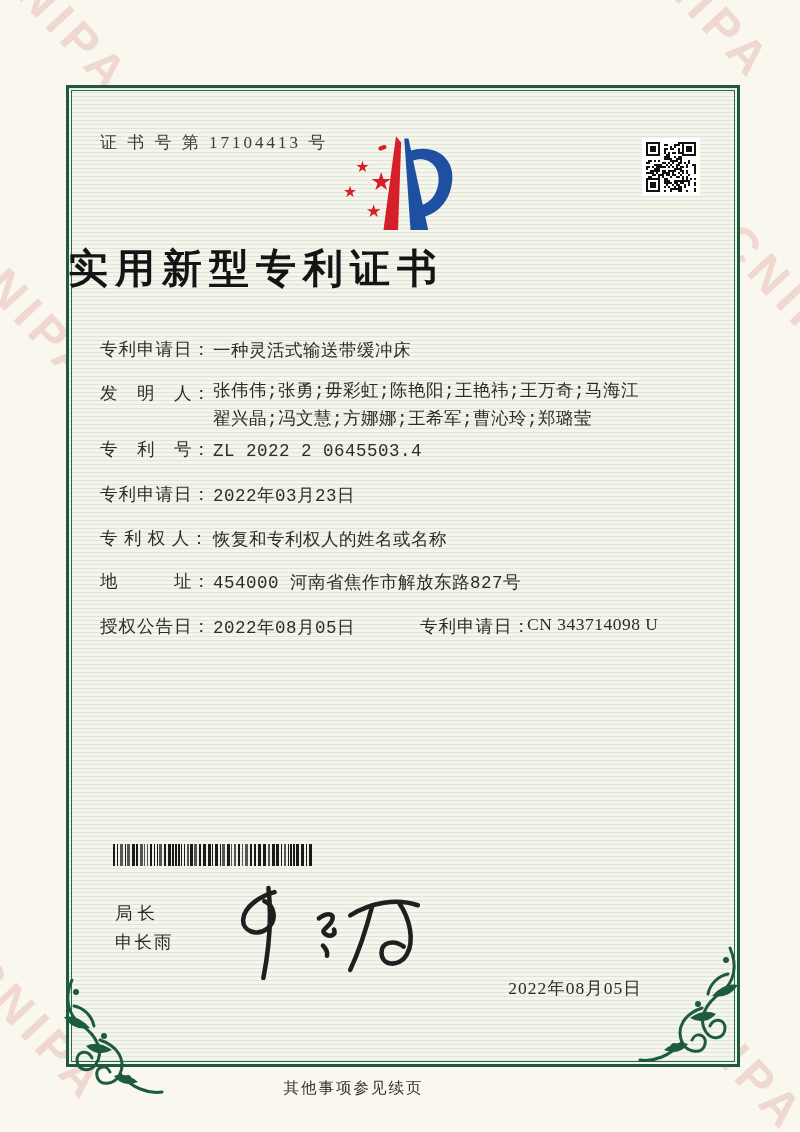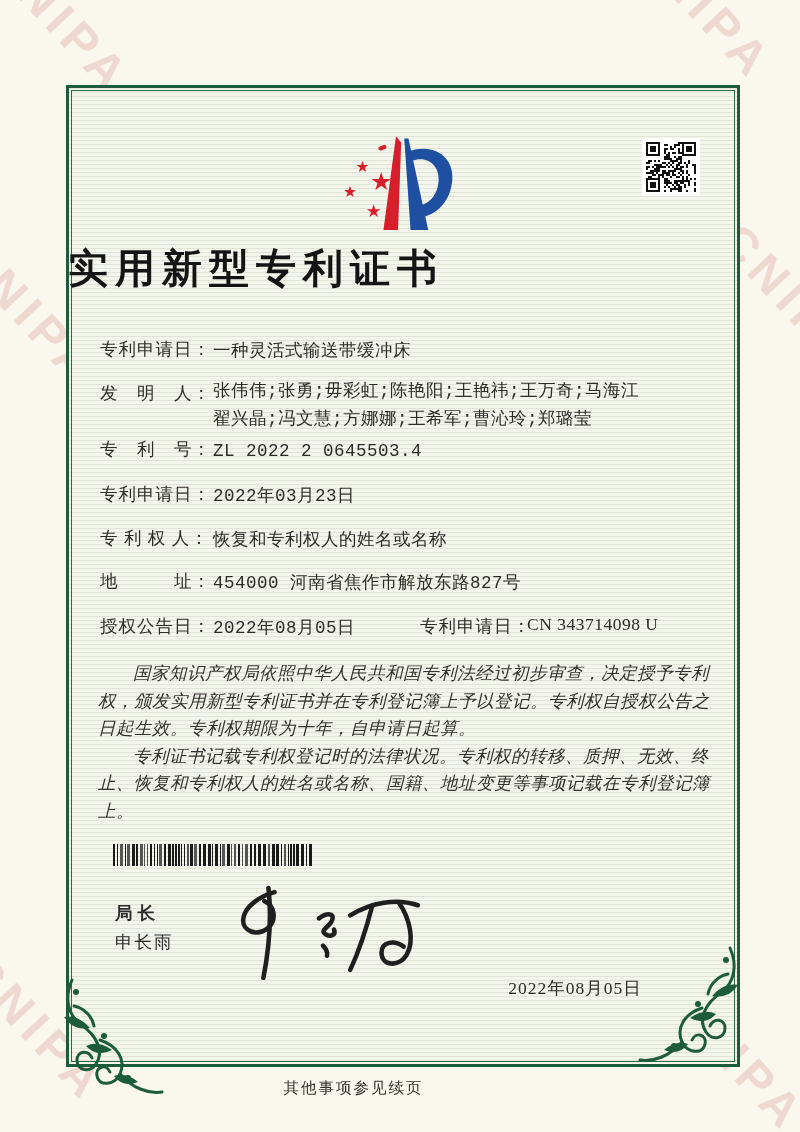--- a/index.html
+++ b/index.html
@@ -65,21 +65,21 @@
   .body-text{
     position:absolute;left:98px;top:660px;width:612px;
     font-size:17.5px;line-height:27.5px;color:#33312d;
     font-style:italic;letter-spacing:0.5px;
   }
   .body-text p{margin:0;text-indent:2em;}
   .barcode{position:absolute;left:113px;top:844px;}
   .signer-title{
     position:absolute;left:115px;top:901px;
     font-family:"Liberation Sans","DejaVu Sans",sans-serif;
-    font-size:17.5px;letter-spacing:5px;color:#2c2c2c;font-weight:bold;
+    font-size:17.5px;letter-spacing:5px;color:#2c2c2c;
   }
   .signer-name{
     position:absolute;left:115px;top:930px;
     font-family:Liberation Sans, sans-serif;
     font-size:17.5px;letter-spacing:2px;color:#2c2c2c;
   }
   .signature{position:absolute;left:222px;top:884px;}
   .issue-date{
     position:absolute;left:455px;top:976px;width:240px;text-align:center;
     font-size:17.5px;letter-spacing:1px;color:#2e2c29;
@@ -143,20 +143,21 @@
       <path d="M 52,72 q 14,-10 26,-4 q -11,12 -26,4 Z"></path>
       <path d="M 26,104 q 12,-10 24,-6 q -9,12 -24,6 Z"></path>
       <circle cx="88" cy="14" r="3"></circle>
       <circle cx="60" cy="58" r="3"></circle>
       <circle cx="36" cy="100" r="3"></circle>
     </g>
   </svg>
 
   <div class="content">
 
+    <div class="cert-number">证 书 号 第 17104413 号</div>
 
     <svg class="logo" width="126" height="104" viewBox="0 0 120 100">
       <g fill="#d71f2b">
         <rect x="42" y="17" width="8" height="4" rx="2" transform="rotate(-20 46 19)"></rect>
         <text x="20" y="42" font-size="15" font-family="'DejaVu Sans',sans-serif">★</text>
         <text x="34" y="60" font-size="24" font-family="'DejaVu Sans',sans-serif">★</text>
         <text x="8" y="66" font-size="15" font-family="'DejaVu Sans',sans-serif">★</text>
         <text x="30" y="86" font-size="17" font-family="'DejaVu Sans',sans-serif">★</text>
         <polygon points="59,8 64,14 61,98 47,98"></polygon>
       </g>
@@ -406,24 +407,20 @@
       <span class="field-value">454000 河南省焦作市解放东路827号</span>
     </div>
 
     <div class="field-row" style="top:614px">
       <span class="field-label">授权公告日：</span>
       <span class="field-value">2022年08月05日</span>
       <span class="field-label2">专利申请日：</span>
       <span class="field-value2">CN 343714098 U</span>
     </div>
 
-    <div class="body-text">
-      <p>国家知识产权局依照中华人民共和国专利法经过初步审查，决定授予专利权，颁发实用新型专利证书并在专利登记簿上予以登记。专利权自授权公告之日起生效。专利权期限为十年，自申请日起算。</p>
-      <p>专利证书记载专利权登记时的法律状况。专利权的转移、质押、无效、终止、恢复和专利权人的姓名或名称、国籍、地址变更等事项记载在专利登记簿上。</p>
-    </div>
 
     <svg class="barcode" id="barcode-svg" width="206" height="22" viewBox="0 0 206 22">
         <rect x="0" y="0" width="2" height="22" fill="#1a1a1a"></rect>
         <rect x="4" y="0" width="1" height="22" fill="#1a1a1a"></rect>
         <rect x="7" y="0" width="3" height="22" fill="#555"></rect>
         <rect x="12" y="0" width="1" height="22" fill="#1a1a1a"></rect>
         <rect x="14" y="0" width="3" height="22" fill="#555"></rect>
         <rect x="19" y="0" width="3" height="22" fill="#1a1a1a"></rect>
         <rect x="23" y="0" width="2" height="22" fill="#1a1a1a"></rect>
         <rect x="27" y="0" width="3" height="22" fill="#555"></rect>

